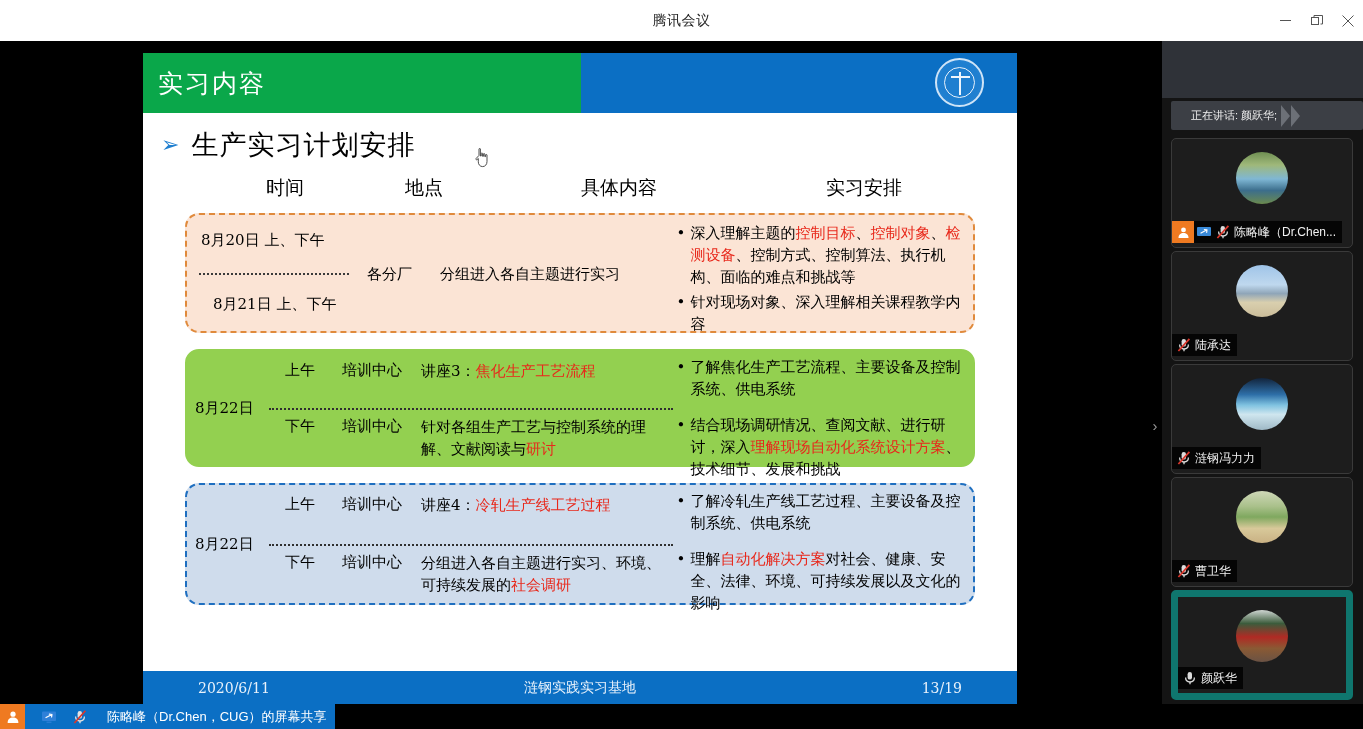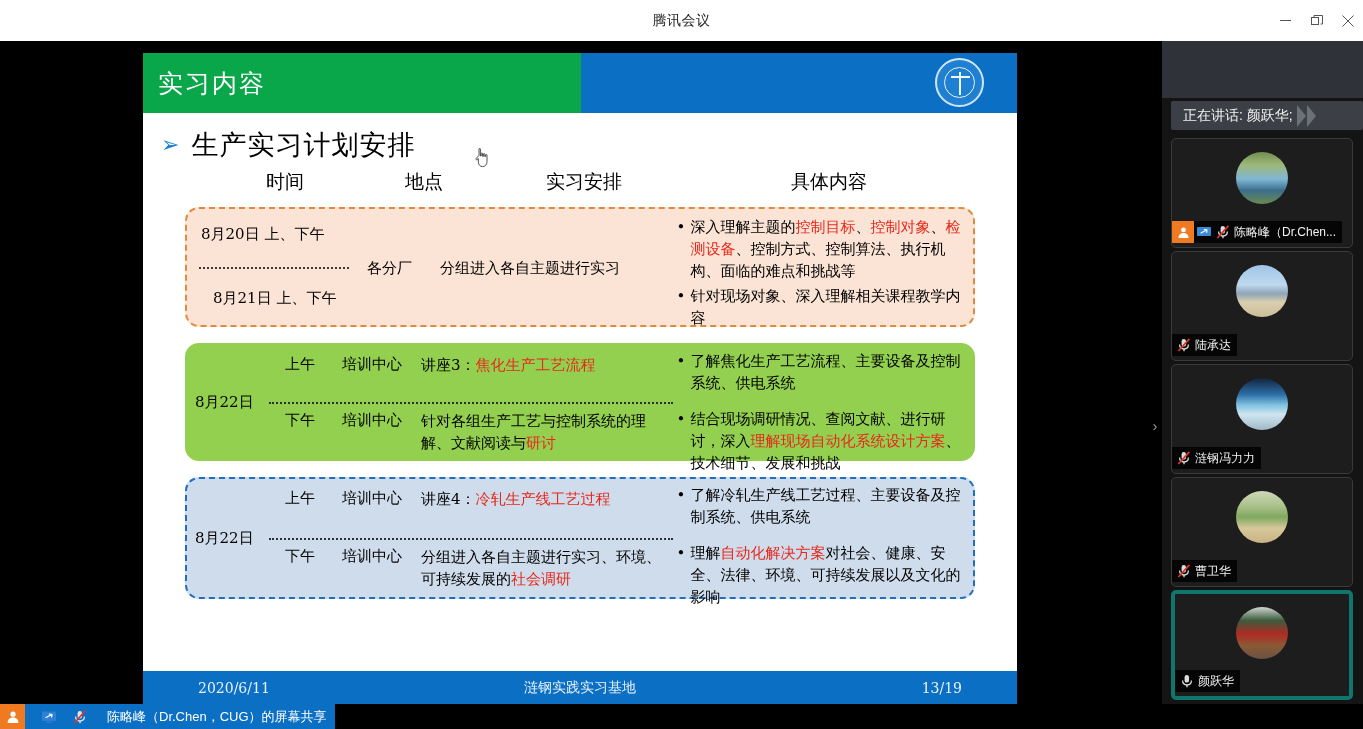--- a/index.html
+++ b/index.html
@@ -77,21 +77,21 @@
   .bullet-head {
     display: flex; align-items: center; margin: 18px 0 0 18px;
   }
   .arrow-ico { color: #1f7fd0; font-size: 22px; margin-right: 12px; line-height: 1; }
   .bullet-head-text {
     font-size: 27px; color: #000; letter-spacing: 1px;
     font-family: "DejaVu Sans", sans-serif;
   }
 
   .col-heads {
-    display: flex; margin-top: 6px; font-size: 19px; color: #000;
+    display: flex; margin-top: 12px; font-size: 19px; color: #000;
     font-family: "DejaVu Sans", sans-serif;
   }
   .ch { text-align: center; }
   .ch1 { width: 168px; margin-left: 58px; }
   .ch2 { width: 110px; }
   .ch3 { width: 210px; }
   .ch4 { width: 280px; }
 
   
   .block {
@@ -177,34 +177,34 @@
   }
   .panel-top-strip {
     position: absolute; left: 0; top: 0; width: 201px; height: 57px;
     background: #2f3238;
   }
   .speaking-banner {
     position: absolute; left: 9px; top: 60px; width: 192px; height: 29px;
     background: #3c3f45; border-radius: 2px;
     display: flex; align-items: center; overflow: hidden;
   }
-  .speaking-text { color: #f0f0f0; font-size: 14px; margin-left: 12px; white-space: nowrap; }
+  .speaking-text { color: #f0f0f0; font-size: 11px; margin-left: 20px; white-space: nowrap; }
   .speak-waves { margin-left: 4px; display: flex; gap: 1px; }
   .speak-waves span {
     display: block; width: 0; height: 0;
     border-left: 9px solid #6c7077; border-top: 11px solid transparent; border-bottom: 11px solid transparent;
   }
 
   .tile {
     position: absolute; left: 9px; width: 182px; height: 110px;
     background: #1d1d1d; border: 1px solid #3a3a3a; border-radius: 5px;
     overflow: hidden;
     padding-left: 26px;
   }
-  .tile.active { border: 4px solid #0f766e; }
+  .tile.active { border: 7px solid #0f766e; }
   .avatar {
     position: absolute; left: 50%; top: 13px; transform: translateX(-50%);
     width: 52px; height: 52px; border-radius: 50%; overflow: hidden;
   }
   .av1 { background: linear-gradient(180deg,#6f8f52 0%,#9fb87a 25%,#7fb7d4 52%,#3c6e8c 74%,#6b8a4e 100%); }
   .av2 { background: linear-gradient(180deg,#9fc4e8 0%,#bfd8ee 38%,#8fa5b8 55%,#d9cfae 72%,#cbbd9a 100%); }
   .av3 { background: linear-gradient(180deg,#12243c 0%,#2e6fa8 32%,#7fc2e0 52%,#cfe6ef 70%,#9fb9c6 100%); }
   .av4 { background: linear-gradient(180deg,#cfd8b8 0%,#a9c08a 30%,#7fa85f 50%,#d8c99a 72%,#c9b184 100%); }
   .av5 { background: linear-gradient(180deg,#cfd6d2 0%,#3c5c3c 26%,#b02a24 52%,#8a5a34 74%,#6a5244 100%); }
 
@@ -283,22 +283,22 @@
       <div class="slide-body">
 
         <div class="bullet-head">
           <span class="arrow-ico">➢</span>
           <span class="bullet-head-text">生产实习计划安排</span>
         </div>
 
         <div class="col-heads">
           <div class="ch ch1">时间</div>
           <div class="ch ch2">地点</div>
+          <div class="ch ch4">具体内容</div>
           <div class="ch ch3">实习安排</div>
-          <div class="ch ch4">具体内容</div>
         </div>
 
         <div class="block block-orange txt">
           <div class="blk-left">
             <div class="o-date1">8月20日   上、下午</div>
             <div class="o-hr"></div>
             <div class="o-date2">8月21日   上、下午</div>
             <div class="o-place">各分厂</div>
             <div class="o-arr">分组进入各自主题进行实习</div>
           </div>

